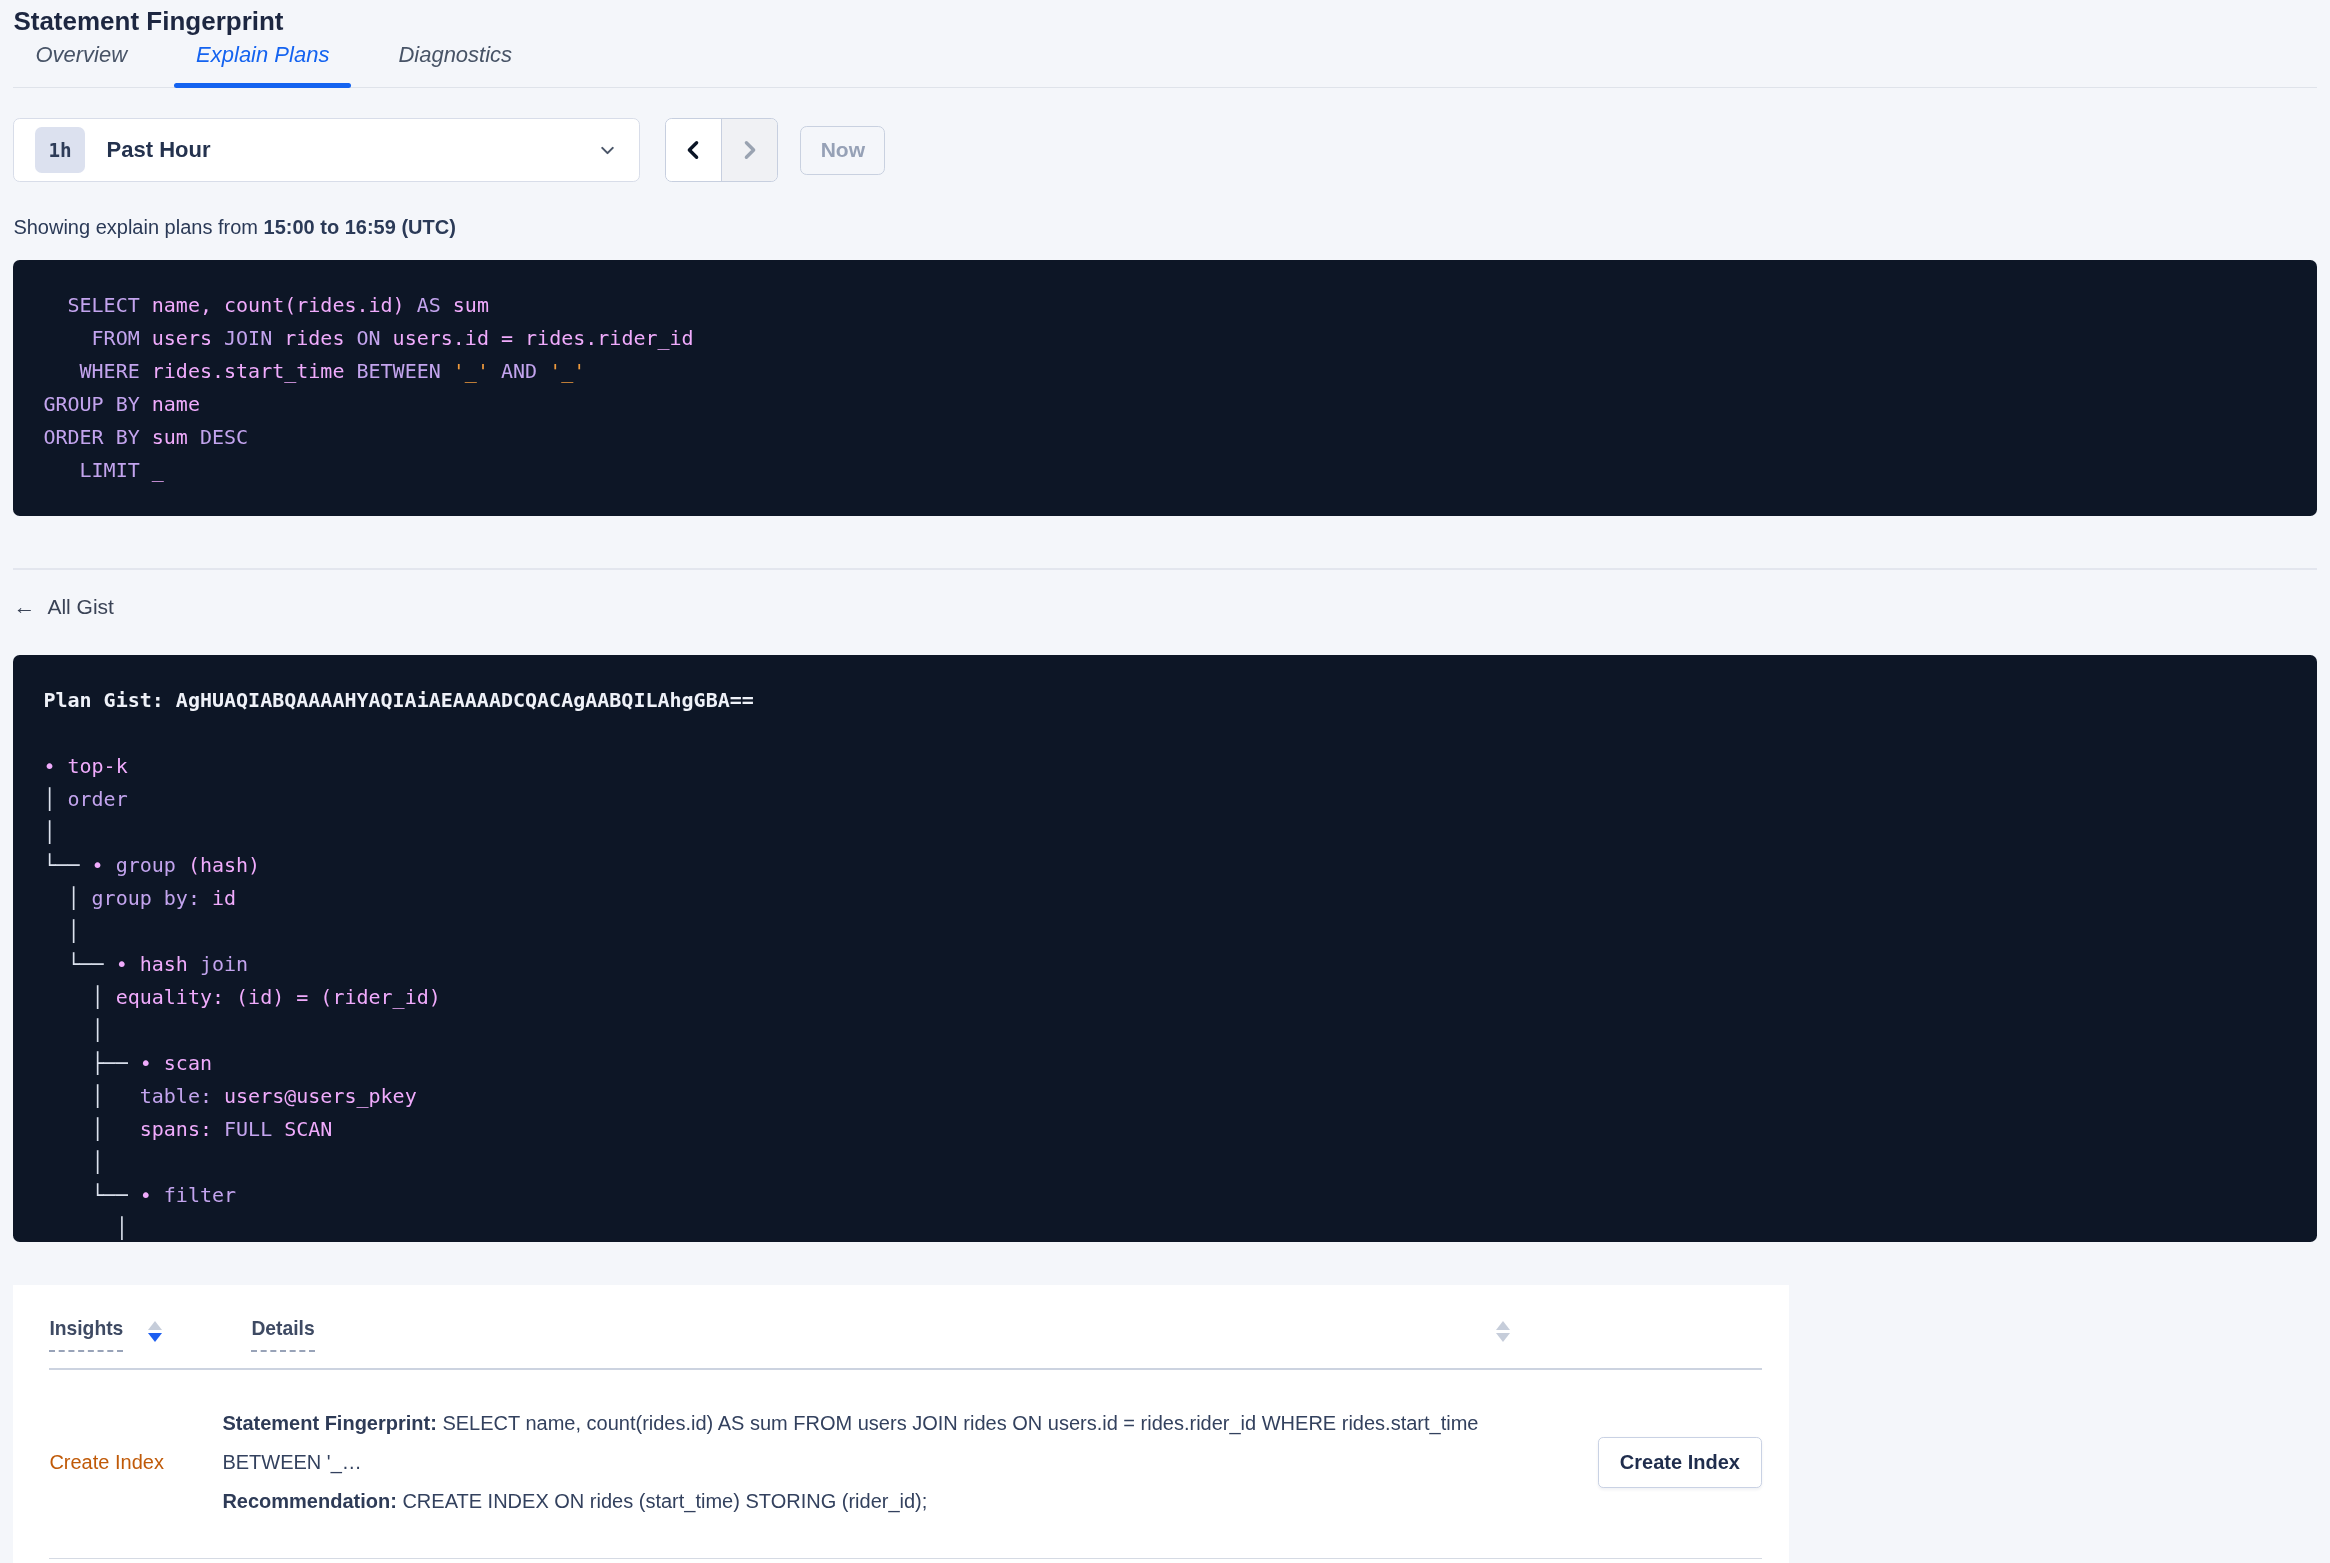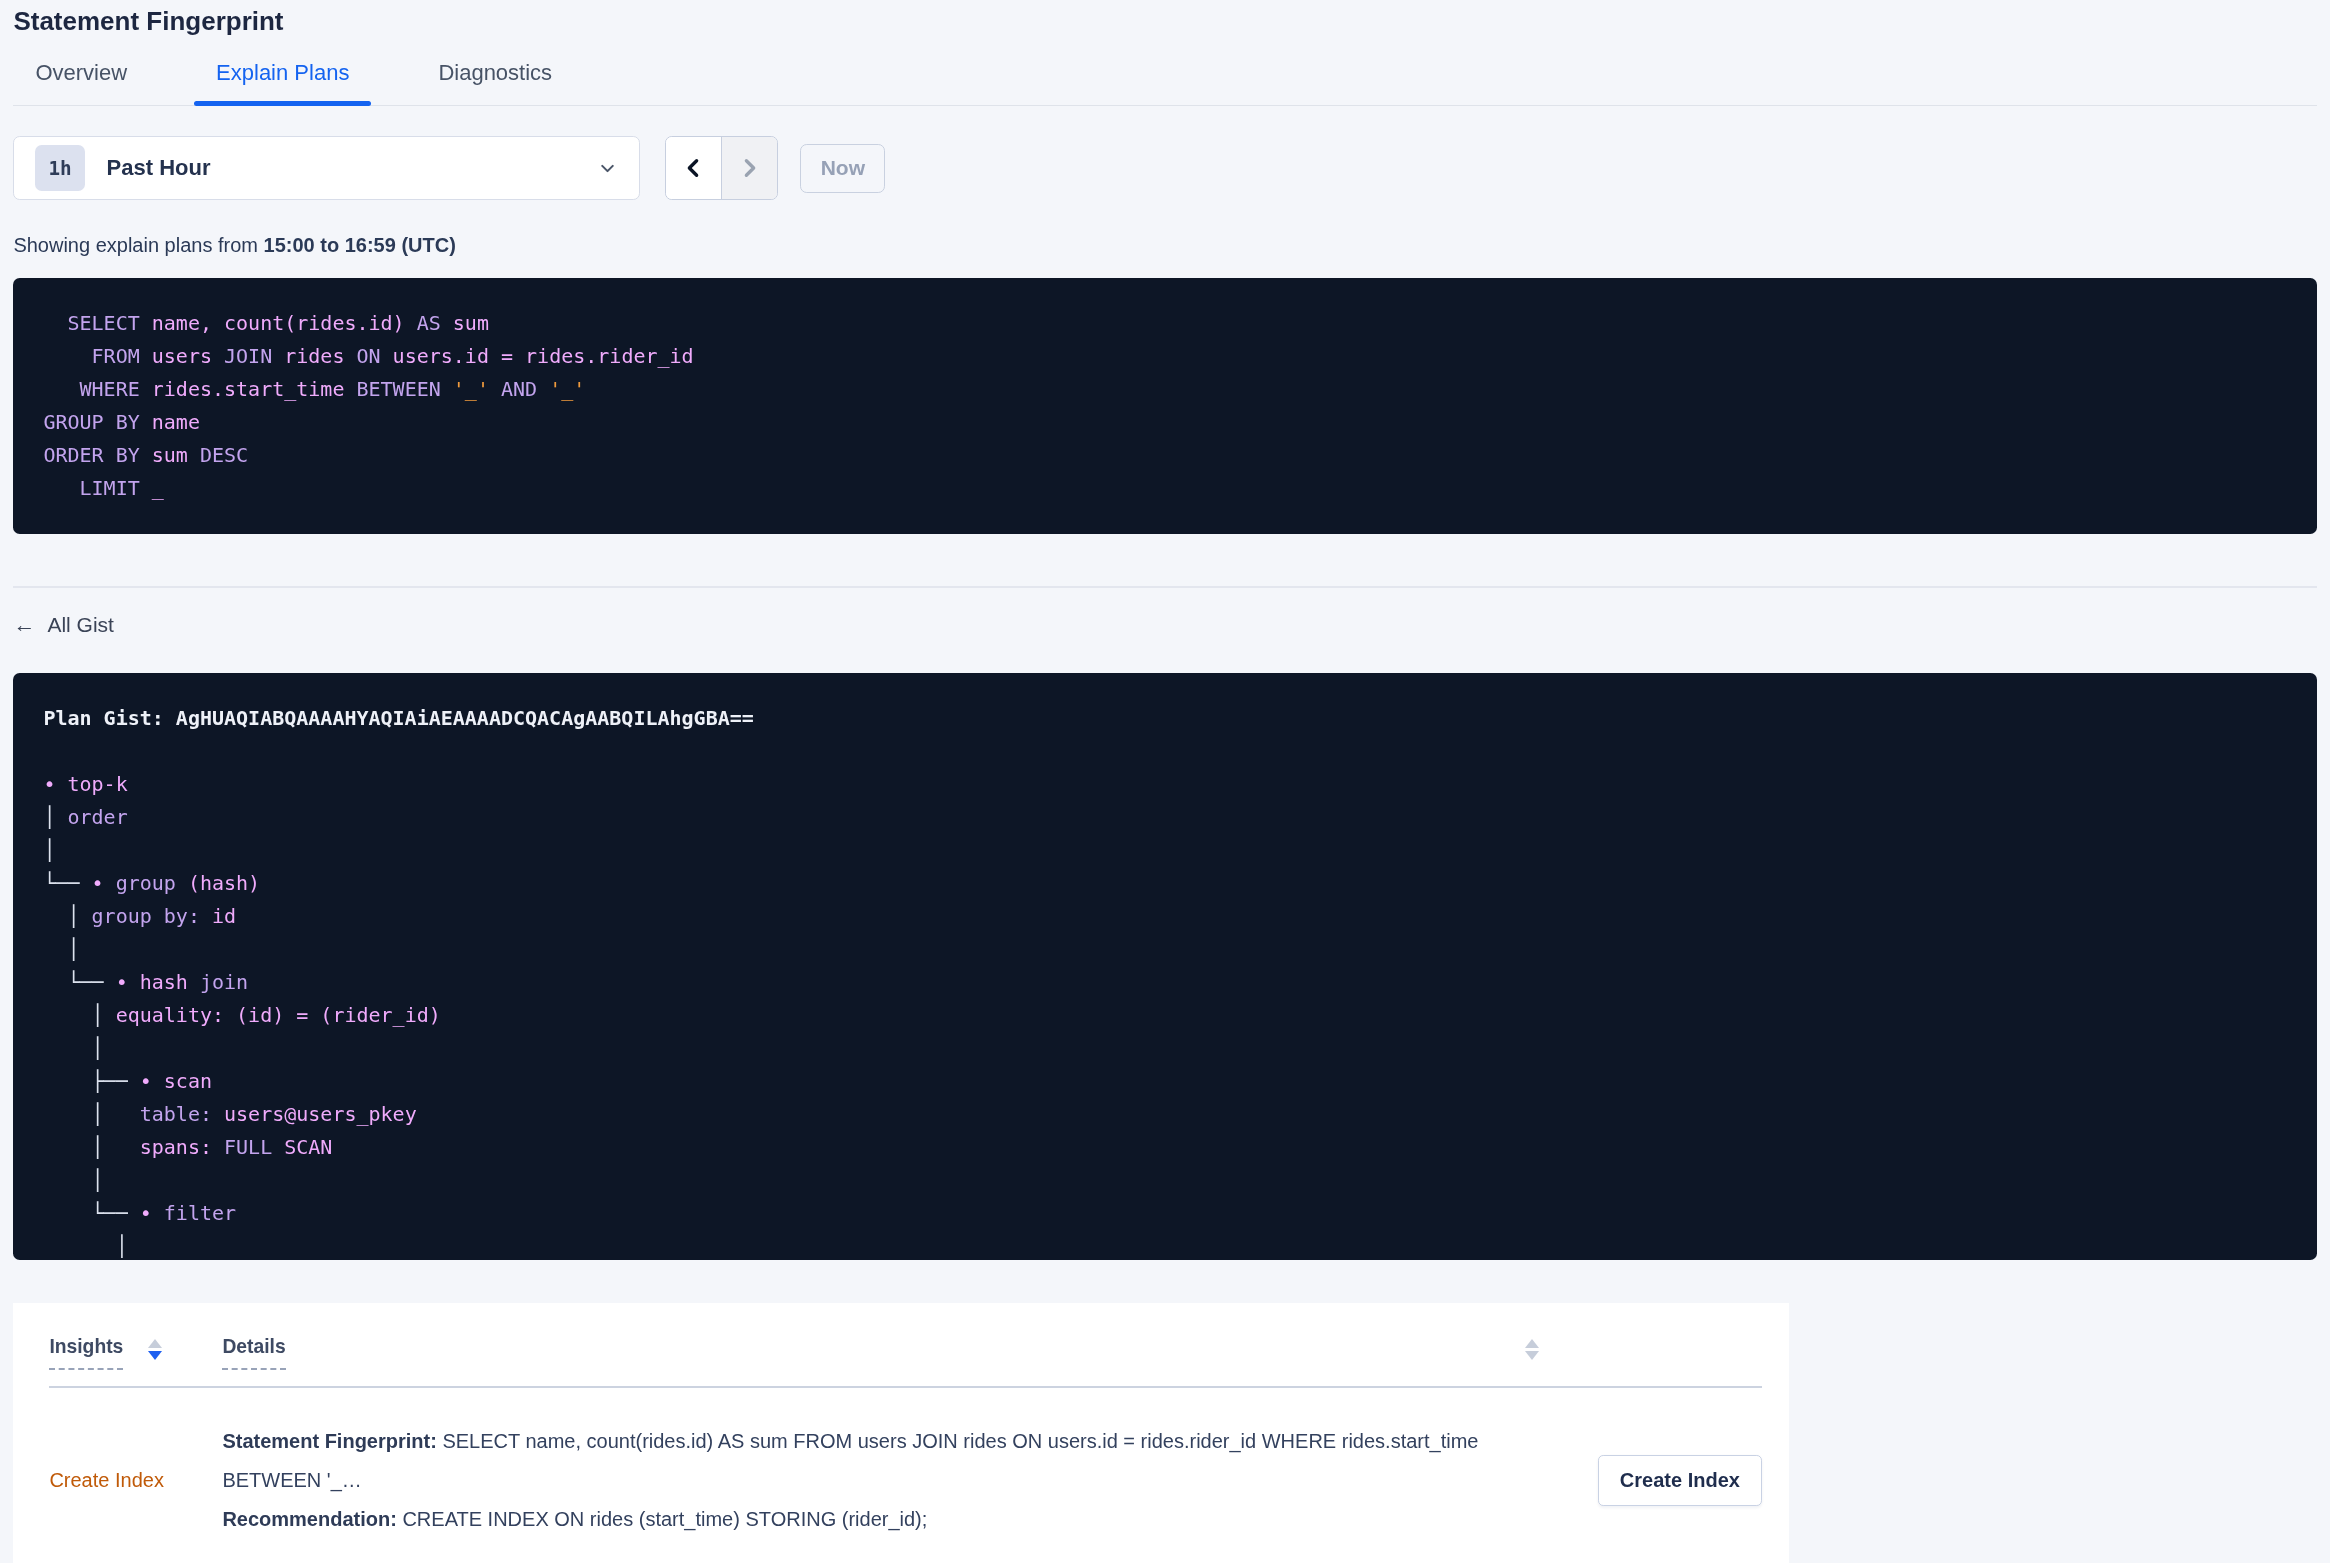--- a/index.html
+++ b/index.html
@@ -9,21 +9,21 @@
     font-family:"Liberation Sans", sans-serif;color:#2c3a55;
   }
   .inner{padding:0 13.4px;}
 
   
   .page-title{
     padding-top:4.5px;font-size:26px;font-weight:700;color:#1d2741;line-height:33px;
   }
 
   
-  .tabs{display:flex;gap:45px;margin-top:22px;position:relative;}
+  .tabs{display:flex;gap:25px;margin-top:4px;position:relative;font-style:italic;}
   .tab{
     position:relative;padding:0 22px 19.3px 22px;font-size:22px;color:#475366;
     cursor:pointer;white-space:nowrap;
   }
   .tab.active{color:#1463f0;}
   .tab.active::after{
     content:"";position:absolute;left:0;right:0;bottom:-1.5px;height:5.2px;
     background:#1463f0;border-radius:3px;
   }
   .tab-divider{height:1.5px;background:#dfe3ea;margin:0 13.4px;}
@@ -87,21 +87,21 @@
 
   .gist-panel{margin-top:36px;height:587px;}
 
   
   .insights-card{
     margin-top:43px;width:1776px;background:#ffffff;box-sizing:border-box;
     padding:0 27.5px 22px 36px;
   }
   .tbl-header{
     display:grid;grid-template-columns:173px 1fr 223px;align-items:flex-start;
-    padding-top:33px;padding-bottom:16.3px;
+    padding-top:33px;padding-bottom:16.3px;gap:29px;
   }
   .th{display:flex;align-items:flex-start;}
   .th-label{
     font-size:19.3px;font-weight:700;color:#3e4a63;
     border-bottom:2.2px dashed #98a3b8;padding-bottom:10.4px;cursor:pointer;
   }
   .sort-icon{display:inline-flex;flex-direction:column;gap:3.7px;margin-left:25px;margin-top:3px;cursor:pointer;}
   .sort-icon .up{width:0;height:0;border-left:7.4px solid transparent;border-right:7.4px solid transparent;border-bottom:9px solid #c6cdda;}
   .sort-icon .down{width:0;height:0;border-left:7.4px solid transparent;border-right:7.4px solid transparent;border-top:9px solid #c6cdda;}
   .sort-icon.desc .down{border-top-color:#1e5ff0;}

